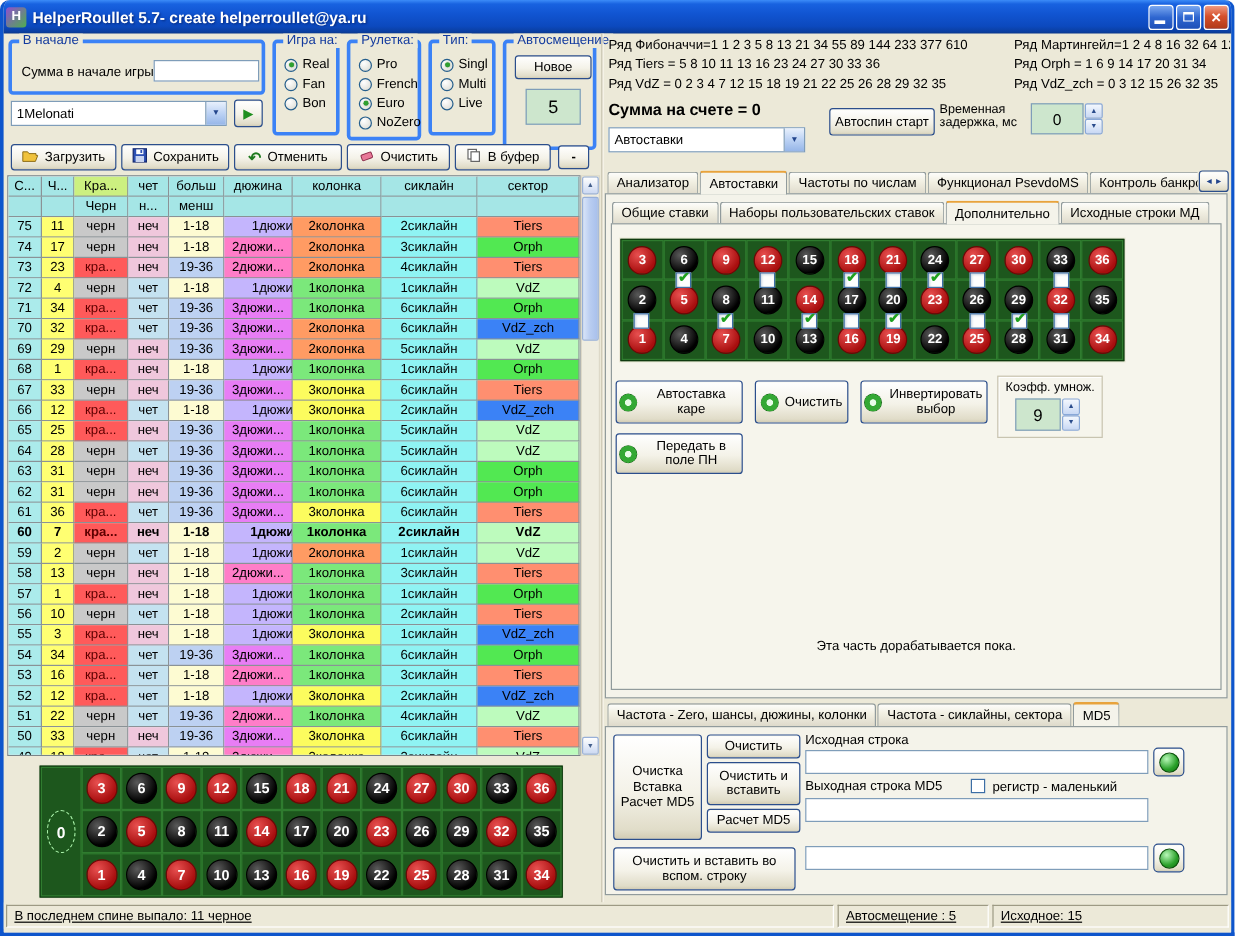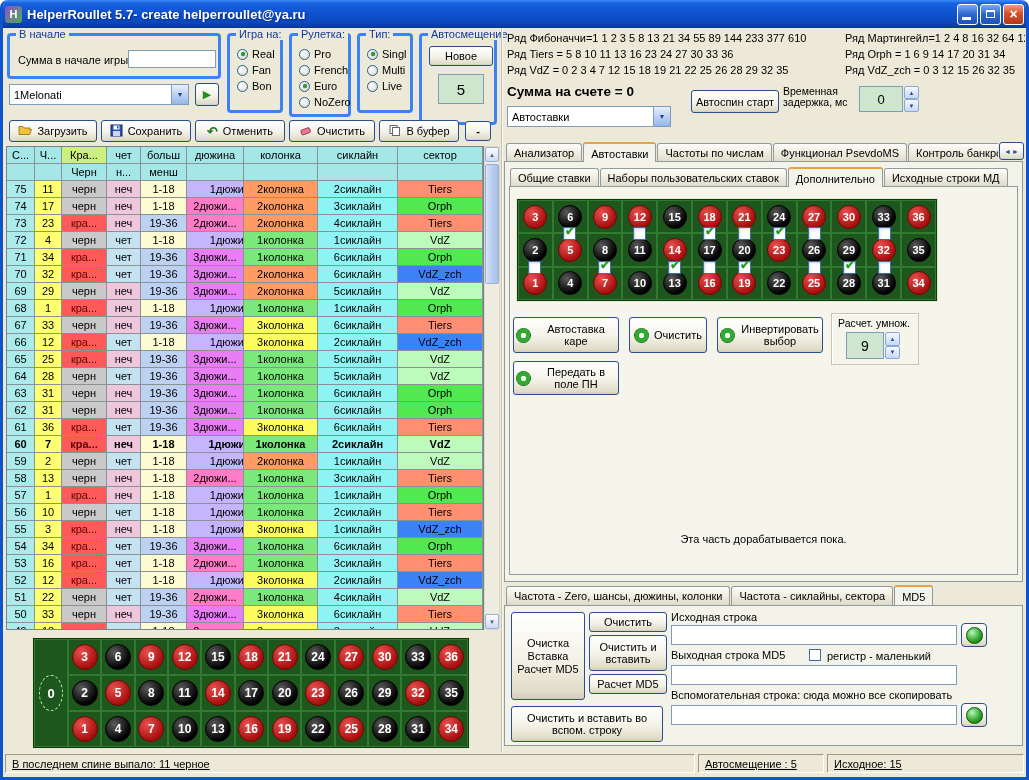--- a/index.html
+++ b/index.html
@@ -946,21 +946,21 @@
     </div>
     <div class="xbtn btn-multiline" id="btn-invert">
       <span class="chip"></span>
       <span>Инвертировать выбор</span>
     </div>
     <div class="xbtn btn-multiline" id="btn-topn">
       <span class="chip"></span>
       <span>Передать в поле ПН</span>
     </div>
     <div id="coef-frame">
-      <span id="coef-lbl">Расчет. умнож.</span>
+      <span id="coef-lbl">Коэфф. умнож.</span>
       <div class="greenbox" id="coef-box">9</div>
       <div class="spin-btns" id="coef-spinbtns">
         <div class="spin-btn">▲</div>
         <div class="spin-btn">▼</div>
       </div>
     </div>
     <div id="note">Эта часть дорабатывается пока.</div>
 
     <div class="tabstrip" id="bottom-tabs">
         <span class="tab">Частота - Zero, шансы, дюжины, колонки</span>
@@ -981,21 +981,20 @@
     <input class="xinput" id="md5-src-input" value="" style="">
     <div class="xbtn" id="md5-src-btn">
         <span class="gball"></span>
       </div>
 
     <span class="inlbl" id="md5-out-lbl">Выходная строка MD5</span>
     <span id="reg-cb"></span>
     <span class="inlbl" id="reg-lbl">регистр  - маленький</span>
     <input class="xinput" id="md5-out-input" value="" style="">
 
-    <span class="inlbl" id="md5-aux-lbl">Вспомогательная строка: сюда можно все скопировать</span>
     <input class="xinput" id="md5-aux-input" value="" style="">
     <div class="xbtn" id="md5-aux-btn">
         <span class="gball"></span>
       </div>
 
     <div class="statusbar">
       <div class="sb-cell sb-1">В последнем спине выпало: 11 черное</div>
       <div class="sb-cell sb-2">Автосмещение : 5</div>
       <div class="sb-cell sb-3">Исходное: 15</div>
     </div>

